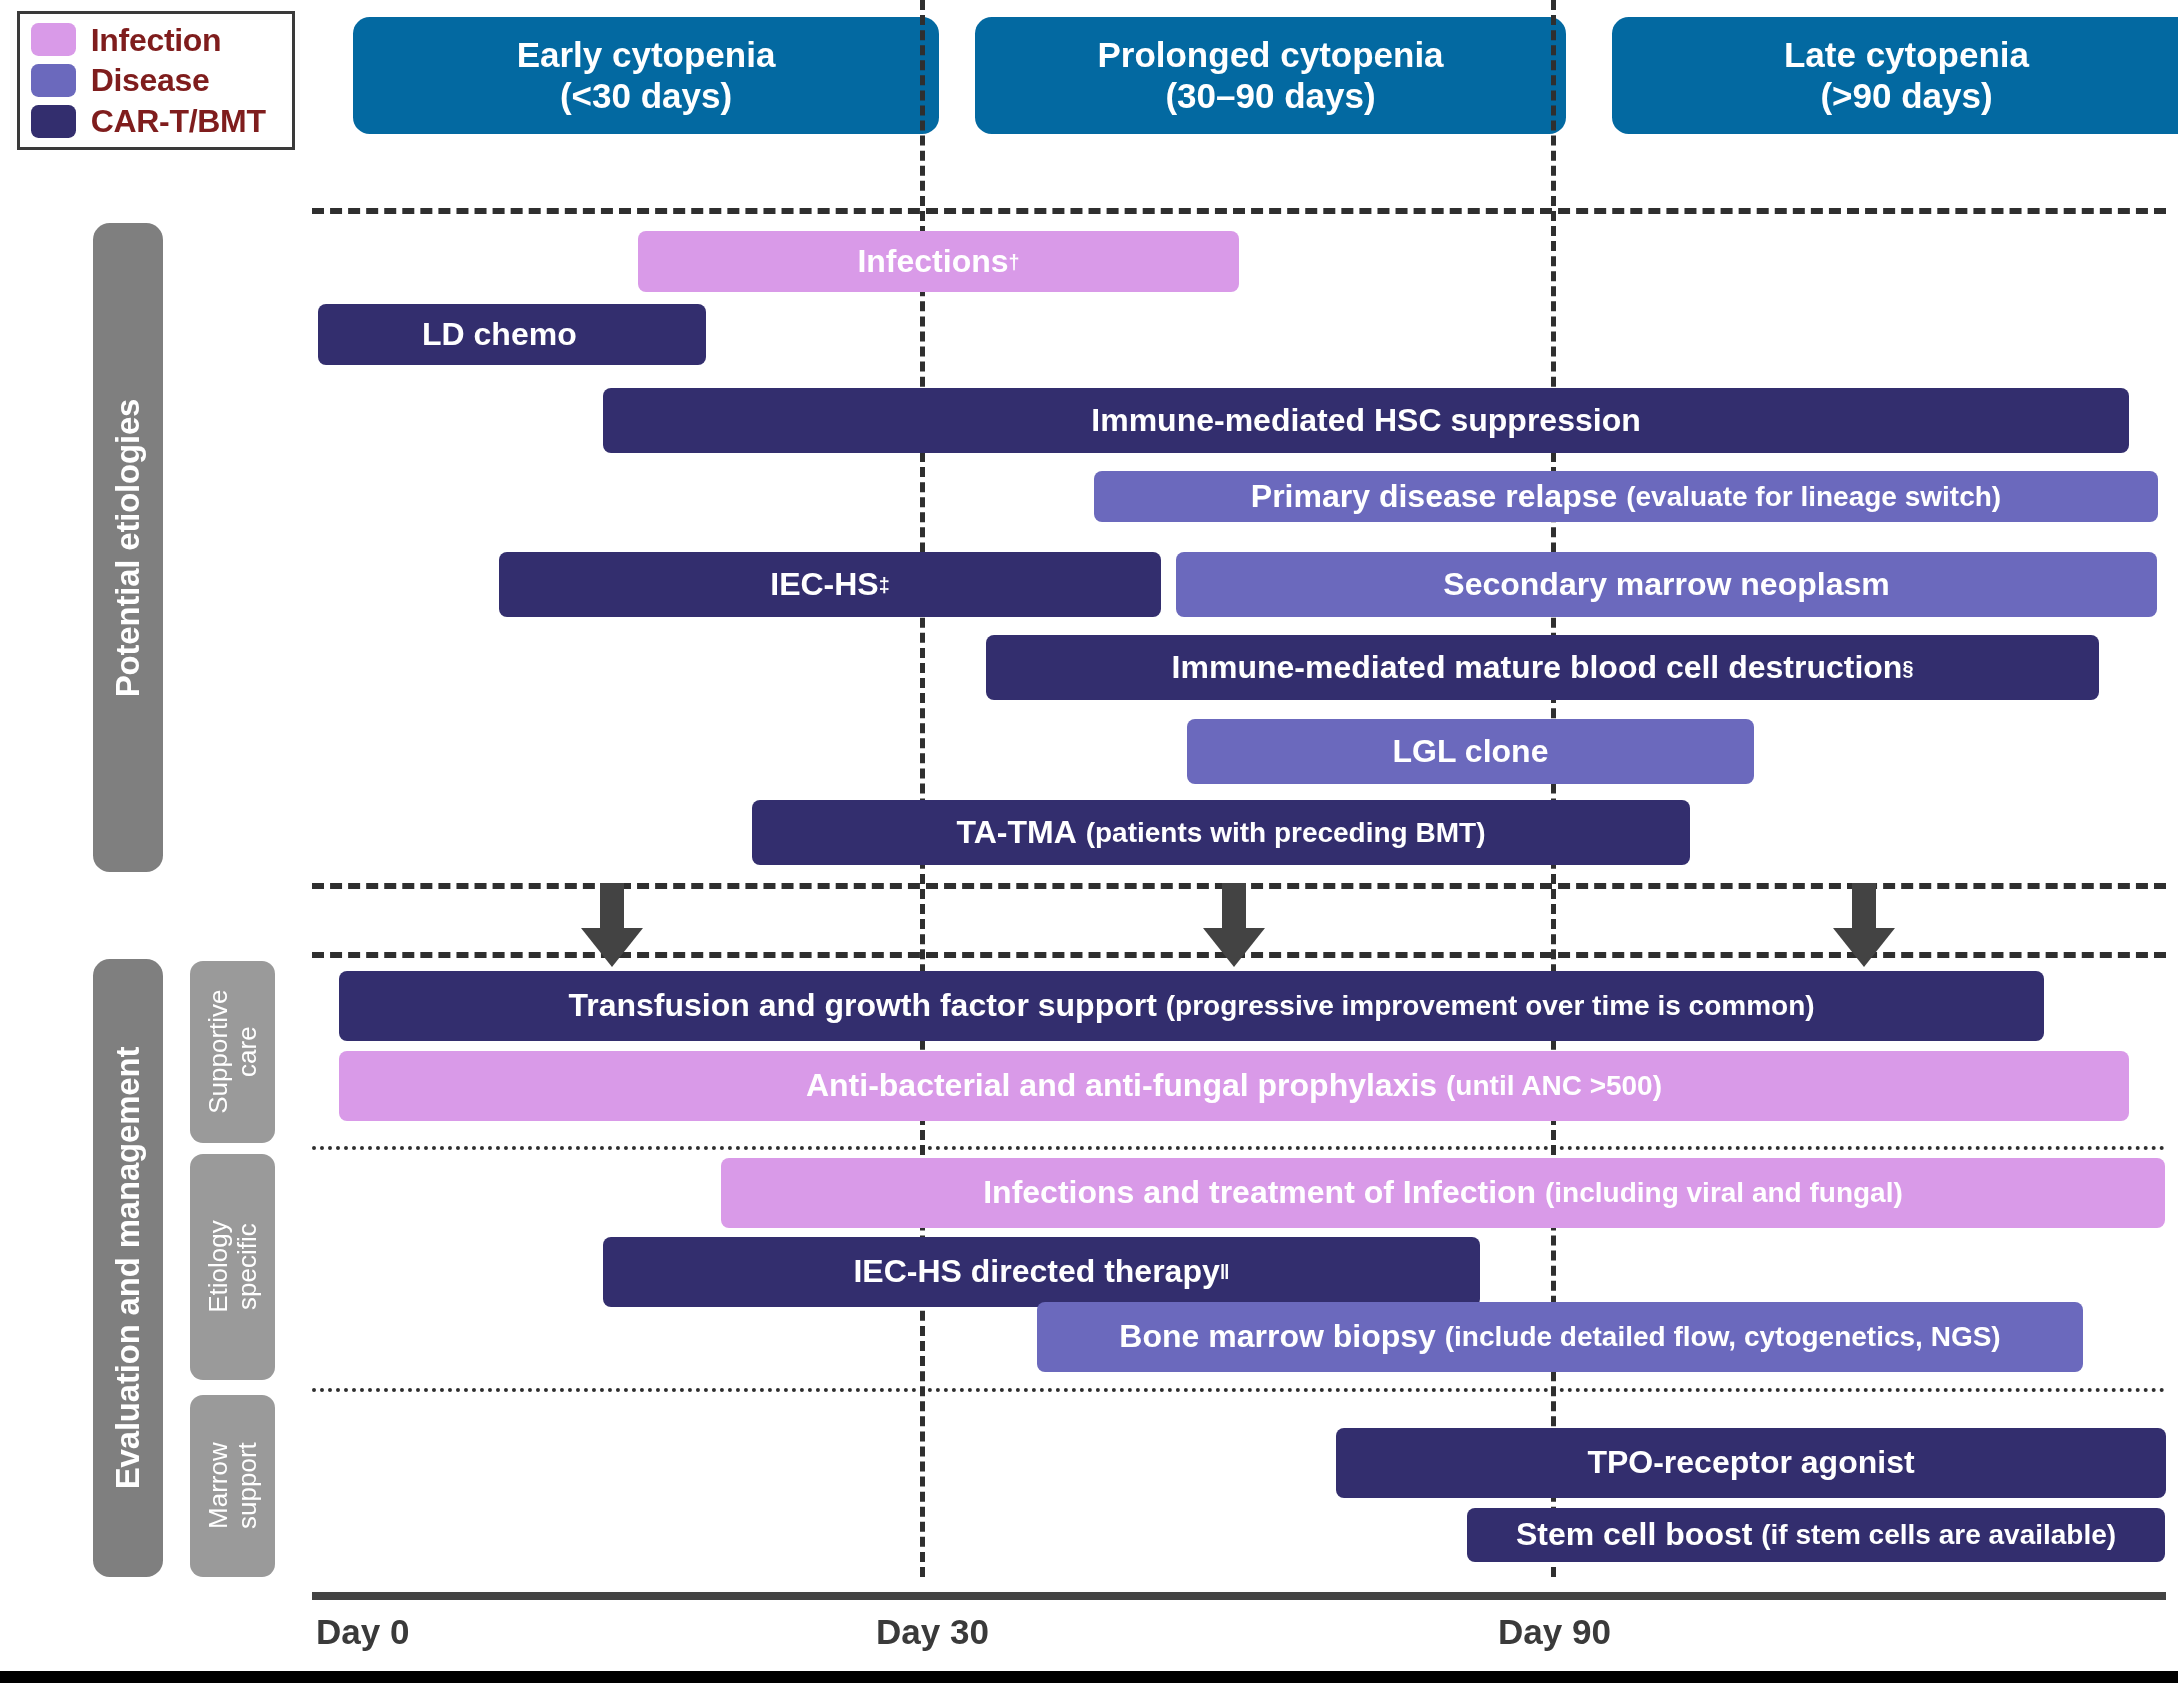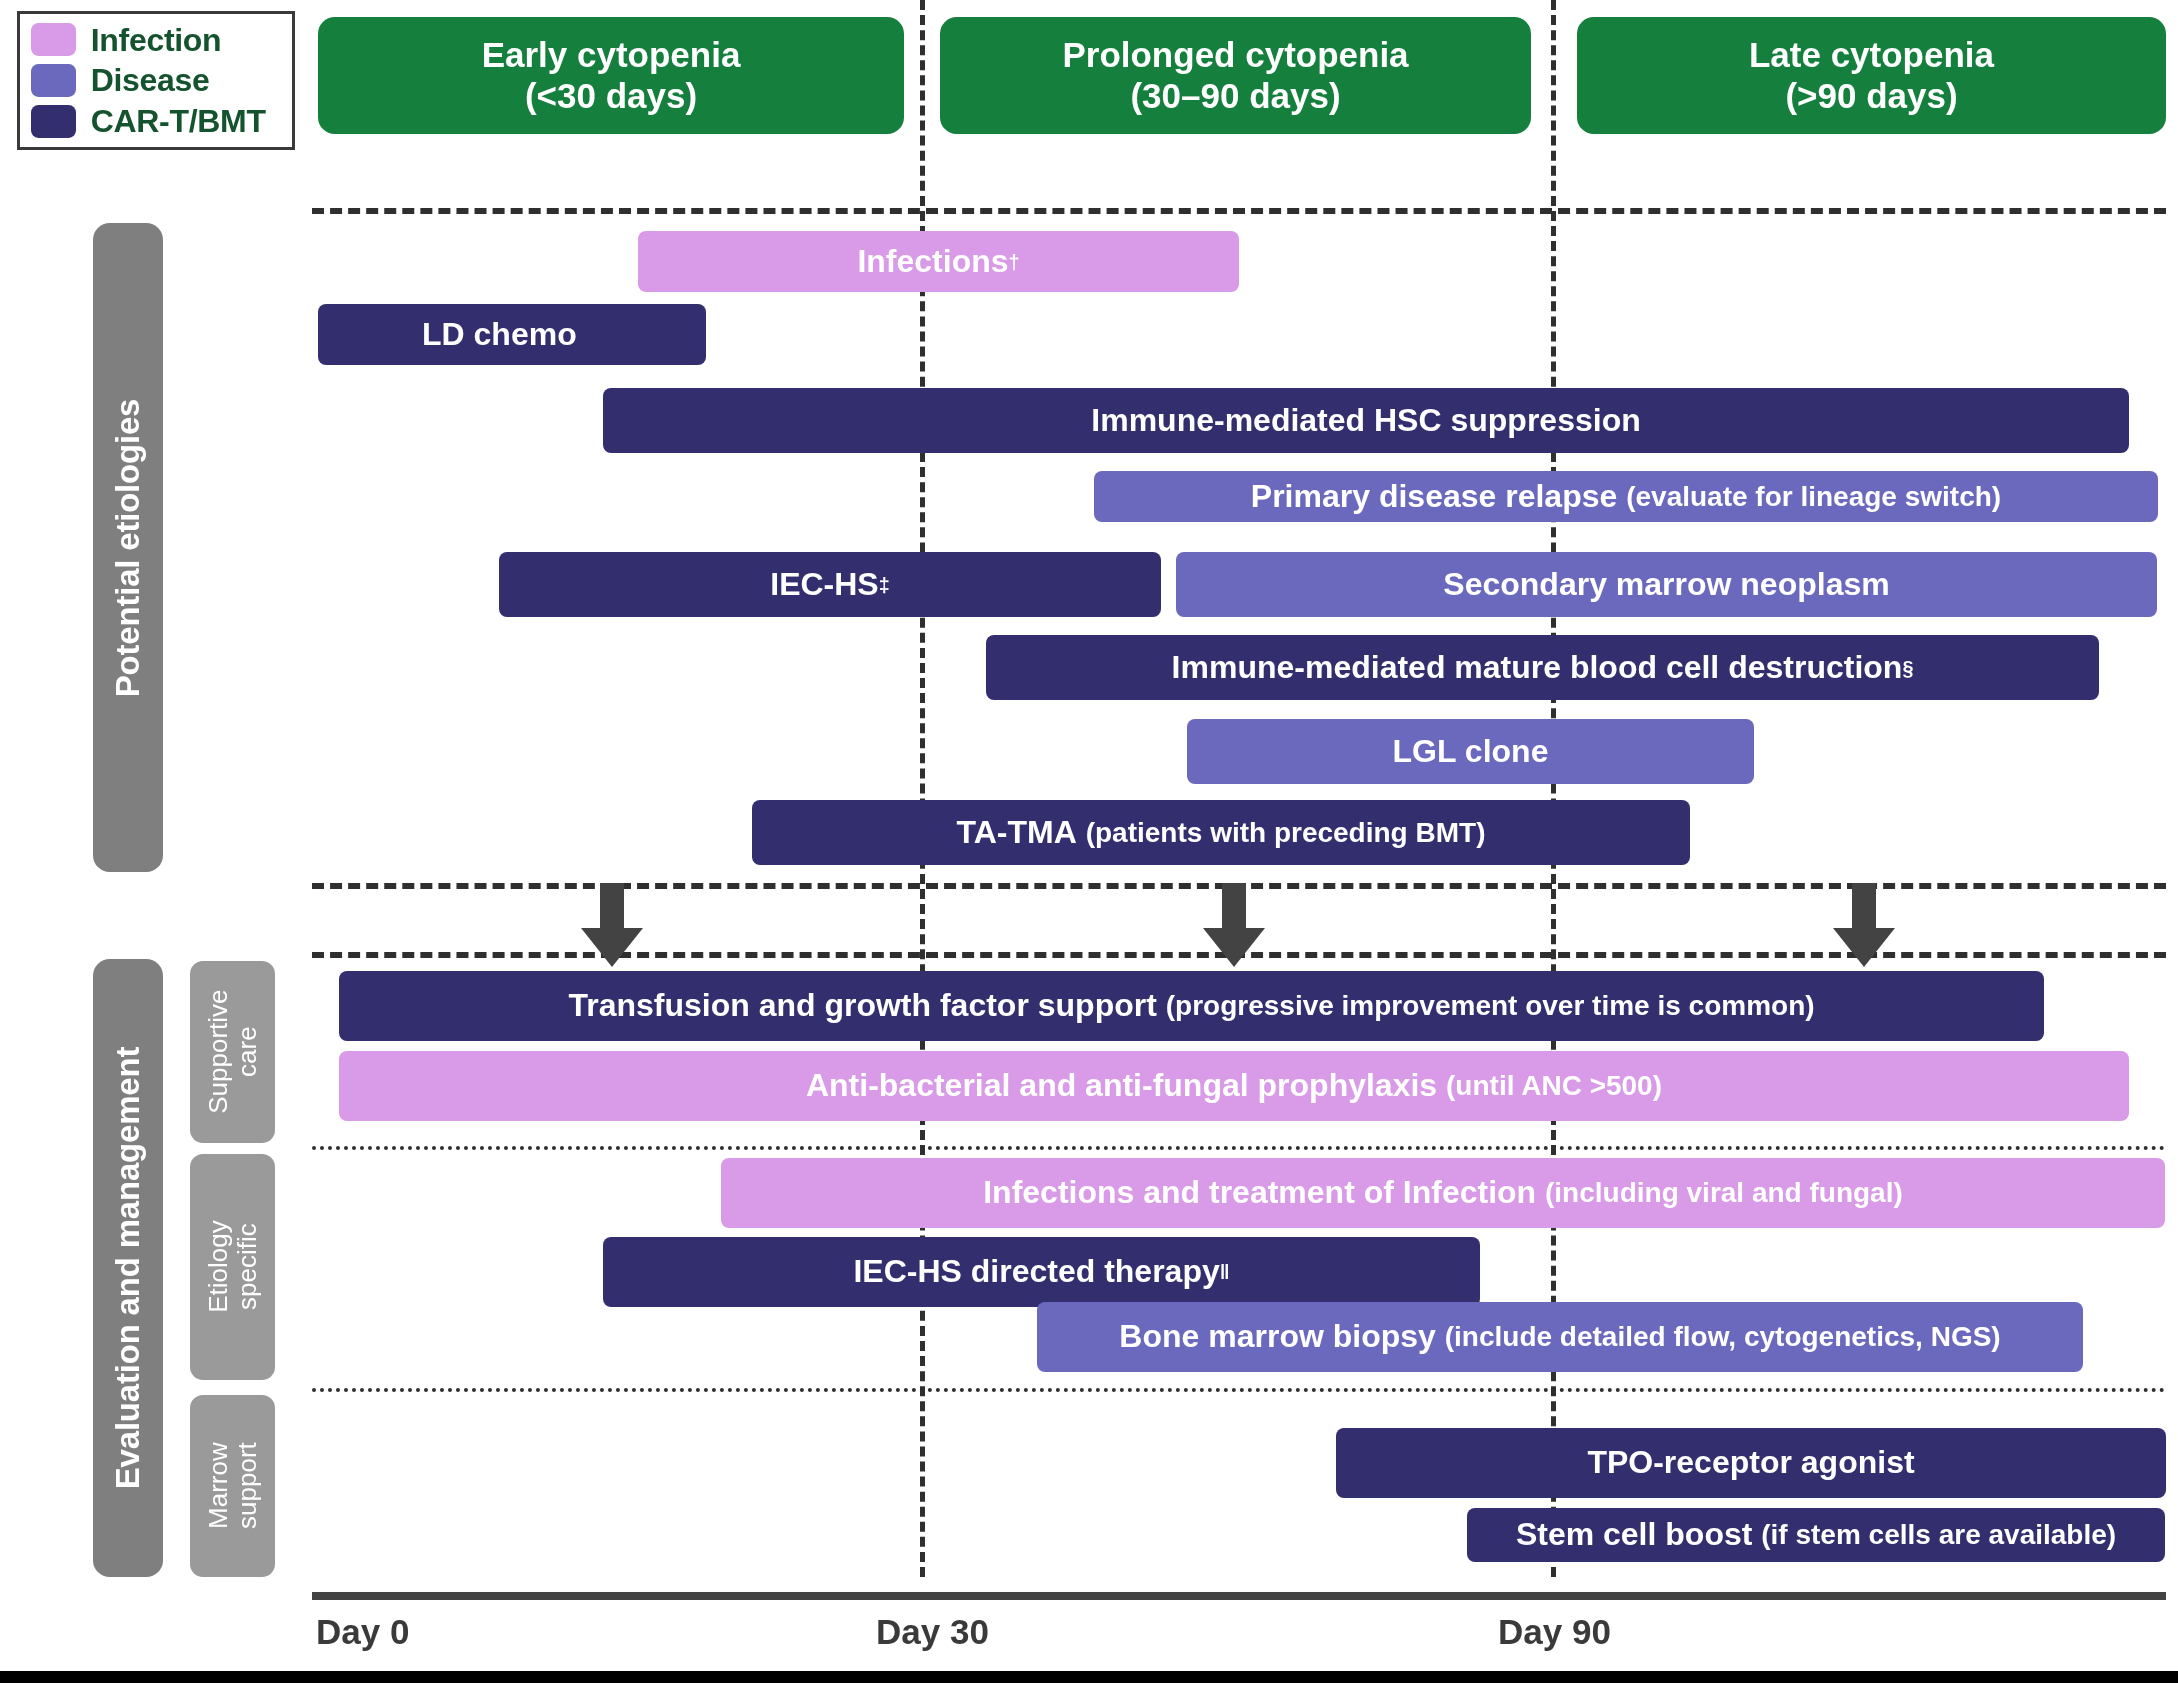--- a/index.html
+++ b/index.html
@@ -16,31 +16,31 @@
   #legend{
     position:absolute;left:16.7px;top:11px;width:278px;height:139px;
     border:3.7px solid #3a3a3a;background:#ffffff;
     box-sizing:border-box;
     padding:5.6px 9.3px 5.6px 11px;
     display:flex;flex-direction:column;justify-content:space-around;
   }
   .legend-row{display:flex;align-items:center;height:39px;}
   .legend-swatch{width:45px;height:33px;border-radius:7.4px;flex:0 0 auto;}
   .legend-label{
-    margin-left:15px;font-size:32px;font-weight:bold;color:#14532d;
+    margin-left:15px;font-size:32px;font-weight:bold;color:#7f1d1d;
     letter-spacing:-0.3px;line-height:1;
   }
 
   
   .phase-head{
     position:absolute;top:16.7px;height:117px;
-    background:#15803d;border-radius:16.7px;
+    background:#0369a1;border-radius:16.7px;
     color:#ffffff;font-weight:bold;font-size:35px;
     display:flex;flex-direction:column;align-items:center;justify-content:center;
-    line-height:1.18;text-align:center;
+    line-height:1.18;text-align:center;margin-left:35px;
   }
   .phase-head .sub{font-size:35px;}
 
   
   .hsep{
     position:absolute;left:312px;right:13px;height:0;
     border-top:6.5px dashed #2f2f2f;
   }
   .hsep.thin{border-top:4.6px dotted #2f2f2f;}
 

